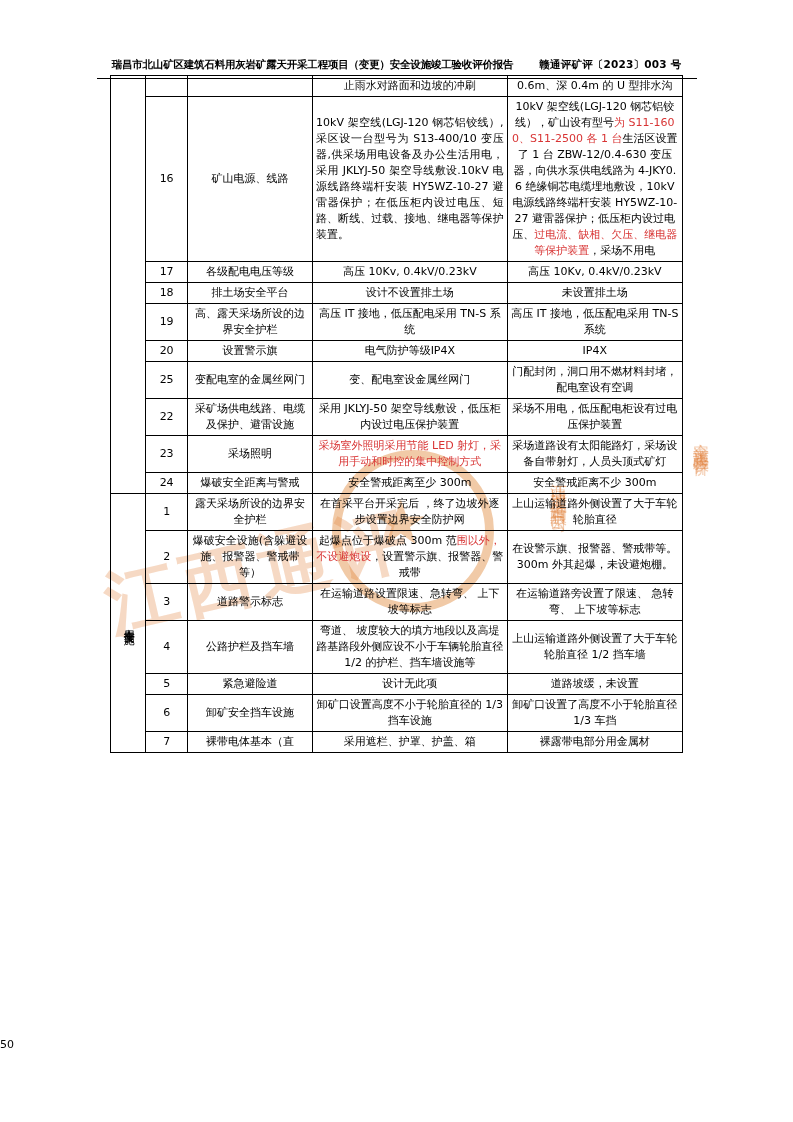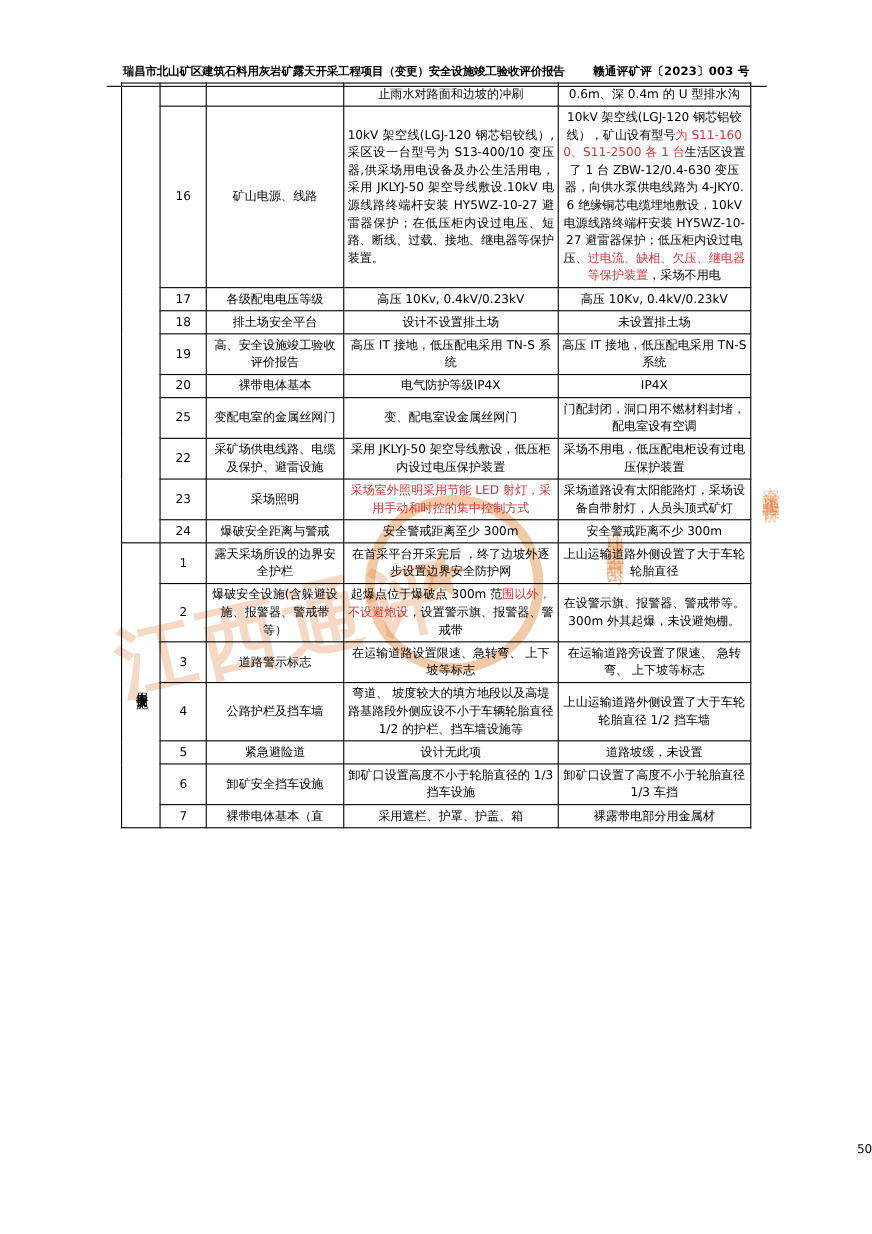--- a/index.html
+++ b/index.html
@@ -88,21 +88,21 @@
     line-height: 20px;
   }
   .red {
     color: #d83434;
   }
   .pagenum {
     position: absolute;
     top: 1038px;
     left: 0;
     width: 793px;
-    text-align: right;
+    text-align: left;
     font-size: 11px;
   }
 
   
   .watermark {
     position: absolute;
     left: 0;
     top: 0;
     width: 793px;
     height: 1122px;
@@ -198,27 +198,27 @@
         <td class="col4">高压 10Kv, 0.4kV/0.23kV</td>
       </tr>
       <tr>
         <td class="num">18</td>
         <td class="item">排土场安全平台</td>
         <td class="col3">设计不设置排土场</td>
         <td class="col4">未设置排土场</td>
       </tr>
       <tr>
         <td class="num">19</td>
-        <td class="item">高、安全设施竣工验收评价报告</td>
+        <td class="item">高、露天采场所设的边界安全护栏</td>
         <td class="col3">高压 IT 接地，低压配电采用 TN-S 系统</td>
         <td class="col4">高压 IT 接地，低压配电采用 TN-S 系统</td>
       </tr>
       <tr>
         <td class="num">20</td>
-        <td class="item">裸带电体基本</td>
+        <td class="item">设置警示旗</td>
         <td class="col3">电气防护等级IP4X</td>
         <td class="col4">IP4X</td>
       </tr>
       <tr>
         <td class="num">25</td>
         <td class="item">变配电室的金属丝网门</td>
         <td class="col3">变、配电室设金属丝网门</td>
         <td class="col4">门配封闭，洞口用不燃材料封堵，配电室设有空调</td>
       </tr>
       <tr>

